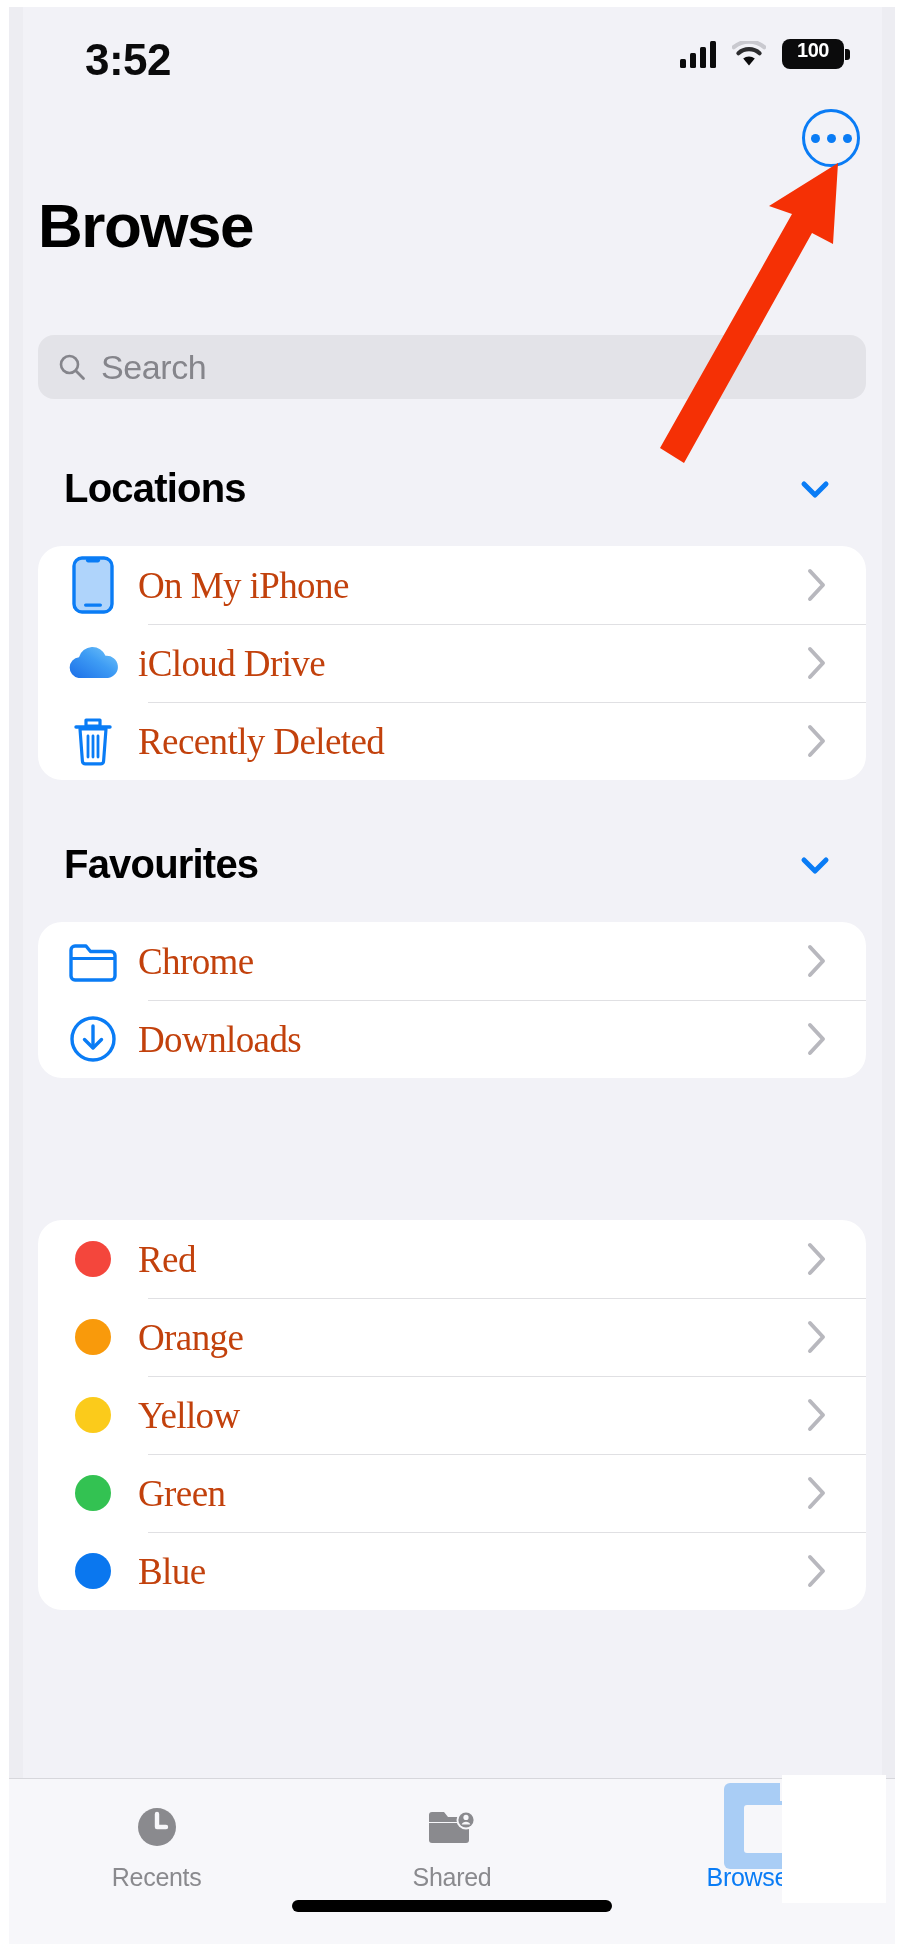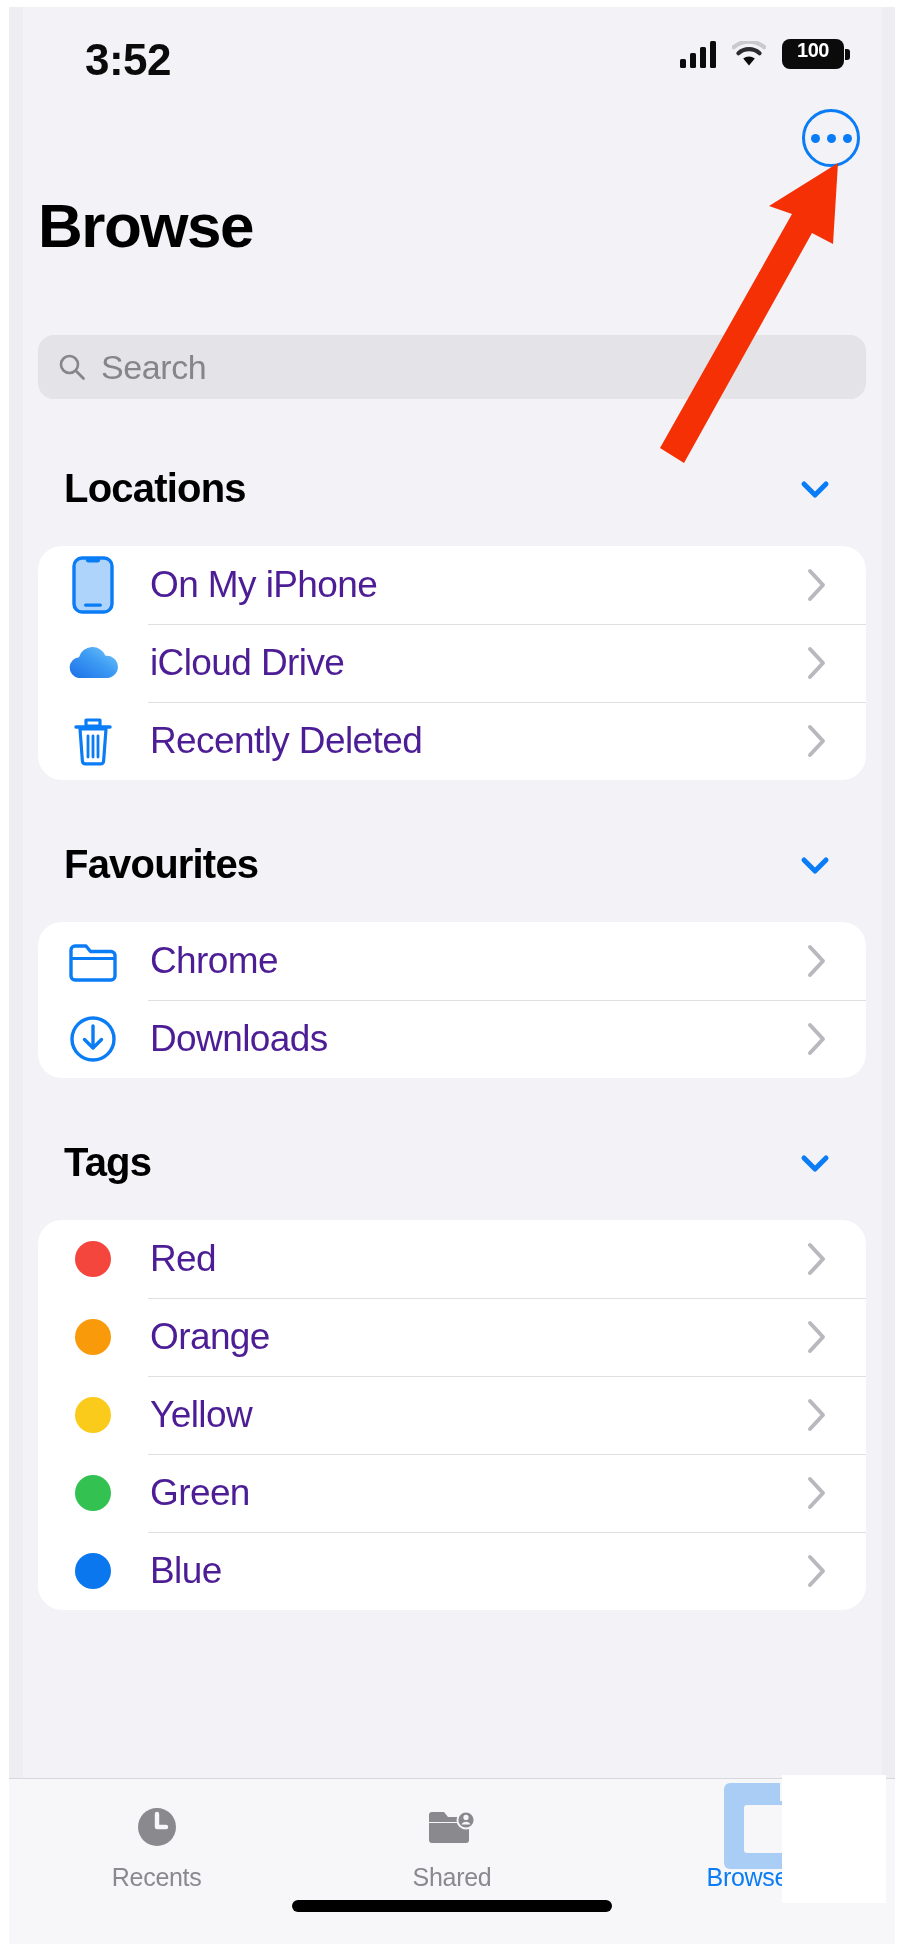--- a/index.html
+++ b/index.html
@@ -90,21 +90,21 @@
 
   .card{
     position:absolute; left:38px; width:828px;
     background:#fff; border-radius:24px; overflow:hidden;
   }
   .row{ position:relative; display:flex; align-items:center; height:78px; padding-left:24px;}
   .row + .row::before{
     content:""; position:absolute; left:110px; right:0; top:0; height:1px; background:#E0E0E3;
   }
   .row .ic{ width:62px; flex:none; display:flex; align-items:center; justify-content:center;}
-  .row .lbl{ font-size:37px; color:#4c1d95; letter-spacing:-0.6px; margin-left:26px; flex:1;}
+  .row .lbl{ font-size:37px; color:#c2410c; letter-spacing:-0.6px; margin-left:14px; flex:1;font-family:Liberation Serif, serif;}
   .row .cv{ width:22px; height:36px; margin-right:38px; flex:none;}
   .dot{ width:36px; height:36px; border-radius:50%; display:block;}
 
   
   .tabbar{
     position:absolute; left:9px; right:9px; bottom:7px; height:166px;
     background:#F7F7FA; border-top:1px solid #D7D7DC; z-index:30;
     display:flex; align-items:flex-start; padding-top:22px;
   }
   .tab{ flex:1; display:flex; flex-direction:column; align-items:center; gap:10px;}
@@ -251,26 +251,20 @@
               <line x1="25" y1="12" x2="25" y2="33" stroke="#0A7CF5" stroke-width="3.4" stroke-linecap="round"></line>
               <path d="M16.5 25.5 L25 34 L33.5 25.5" stroke="#0A7CF5" stroke-width="3.4" fill="none" stroke-linecap="round" stroke-linejoin="round"></path>
             </svg>
           </span>
           <span class="lbl">Downloads</span>
           <svg class="cv" viewBox="0 0 22 36">
             <path d="M4 4 L17 18 L4 32" stroke="#B8B8BE" stroke-width="4" fill="none" stroke-linecap="round" stroke-linejoin="round"></path>
           </svg>
         </div>
       </div>
-      <div class="sect-head" style="top: 1140px;">
-        <span class="t">Tags</span>
-        <svg class="chev-d" viewBox="0 0 34 34">
-          <path d="M6 12 L17 23 L28 12" stroke="#0A7CF5" stroke-width="5" fill="none" stroke-linecap="round" stroke-linejoin="round"></path>
-        </svg>
-      </div>
       <div class="card" style="top: 1220px;">
         <div class="row">
           <span class="ic">
             <span class="dot" style="background:#F4463C"></span>
           </span>
           <span class="lbl">Red</span>
           <svg class="cv" viewBox="0 0 22 36">
             <path d="M4 4 L17 18 L4 32" stroke="#B8B8BE" stroke-width="4" fill="none" stroke-linecap="round" stroke-linejoin="round"></path>
           </svg>
         </div>

